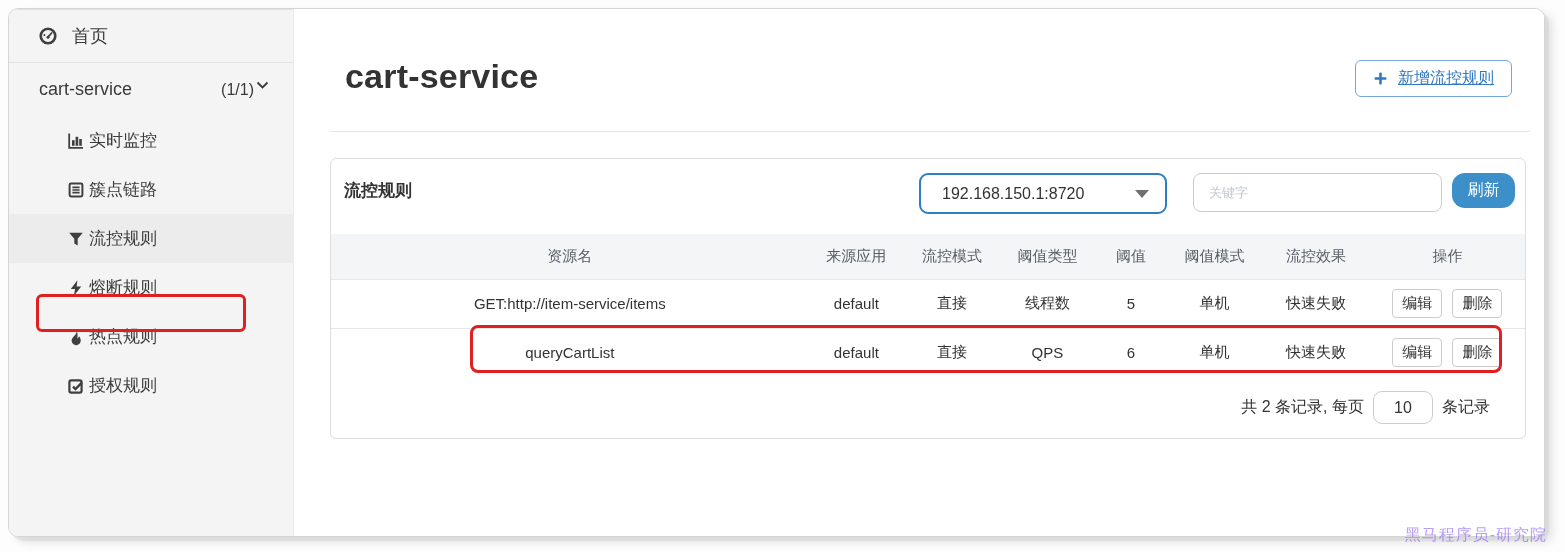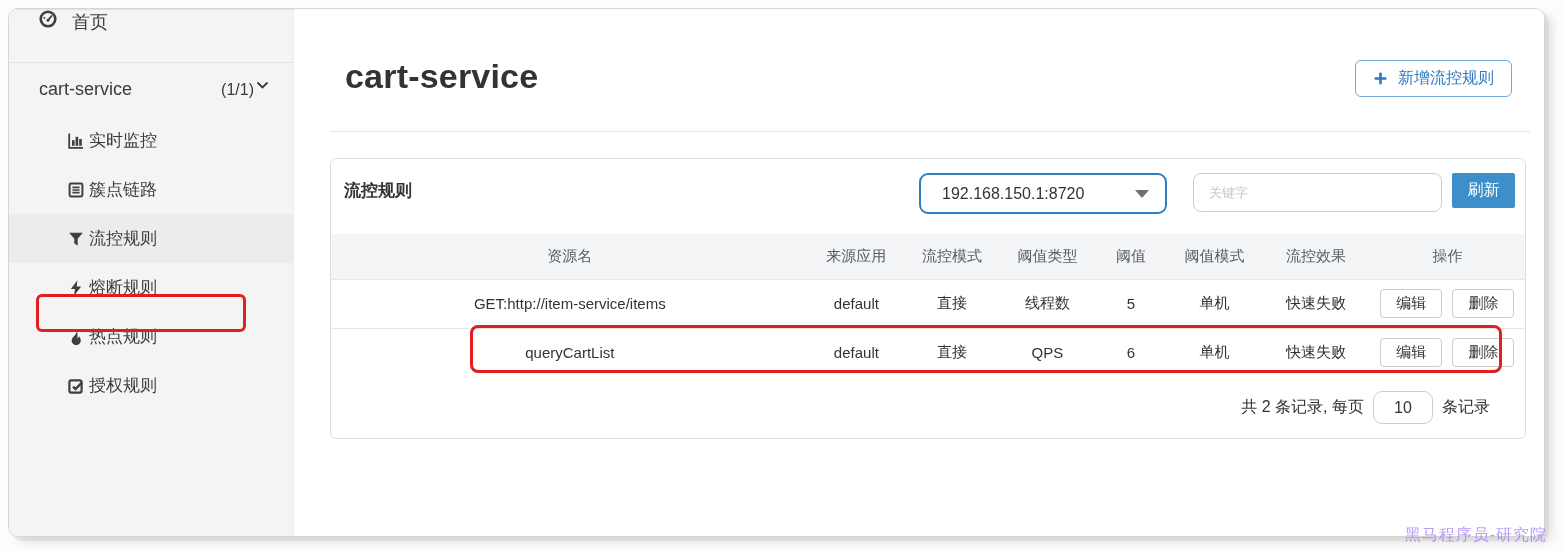--- a/index.html
+++ b/index.html
@@ -18,63 +18,63 @@
     display:flex; overflow:hidden;
   }
   
   .sidebar { width:285px; min-width:285px; background:#f4f4f4; border-right:1px solid #ececec; }
   .search-wrap { padding:20px 22px 19px 24px; }
   .search-group { display:flex; height:37px; width:232px; border:1px solid #4a90d9; border-radius:6px; background:#fff; overflow:hidden; }
   .search-input { flex:1; min-width:0; border:none; outline:none; padding:0 12px; font-size:16px; color:#333; background:transparent; }
   .search-input::placeholder { color:#c3c8cf; }
   .search-btn { width:62px; border:none; border-left:1px solid #4a90d9; background:#fff; color:#3a7fc6; font-size:16px; cursor:pointer; }
   .sb-divider { height:1px; background:#e2e2e2; }
-  .nav-home { height:52px; display:flex; align-items:flex-start; gap:15px; padding-left:30px; font-size:18px; color:#3a3a3a; cursor:pointer; }
+  .nav-home { height:52px; display:flex; align-items:center; gap:15px; padding-left:30px; font-size:18px; color:#3a3a3a; cursor:pointer; }
   .app-row { height:53px; display:flex; align-items:center; padding:0 24px 0 30px; font-size:18px; color:#3a3a3a; cursor:pointer; }
   .app-count { margin-left:auto; font-size:16px; color:#3a3a3a; }
   .chev { margin-left:2px; display:inline-flex; transform:translateY(-4px); }
   .nav-item { height:49px; display:flex; align-items:center; gap:4px; padding-left:58px; font-size:17px; color:#3c3c3c; cursor:pointer; }
   .nav-item.active { background:#ececec; }
   .ico { display:inline-flex; width:18px; height:18px; flex:0 0 18px; }
   
   .main { flex:1; position:relative; background:#fff; }
   .page-title { position:absolute; left:51px; top:48px; font-size:34px; font-weight:700; color:#333; letter-spacing:0.2px; }
   .add-btn {
     position:absolute; right:32px; top:51px; height:37px; padding:0 17px;
     display:flex; align-items:center; gap:10px;
     background:#fff; border:1px solid #74a8da; border-radius:6px;
-    color:#3079be; font-size:16px; cursor:pointer;
+    color:#3079be; font-size:16px; cursor:pointer;text-decoration:underline;
   }
   .title-divider { position:absolute; left:36px; right:14px; top:122px; height:1px; background:#e6e6e6; }
   .panel { position:absolute; left:36px; top:149px; width:1196px; border:1px solid #ddd; border-radius:6px; background:#fff; }
   .panel-head { position:relative; height:75px; }
   .panel-title { position:absolute; left:13px; top:20px; font-size:17px; font-weight:700; color:#333; }
   .machine-select {
     position:absolute; left:588px; top:14px; width:248px; height:41px;
     border:2px solid #2e7fc1; border-radius:9px; background:#fff;
     display:flex; align-items:center; padding:0 16px 0 21px; font-size:16px; color:#333; cursor:pointer;
   }
   .caret-down { margin-left:auto; width:0; height:0; border-left:7px solid transparent; border-right:7px solid transparent; border-top:8px solid #707070; }
   .keyword-input {
     position:absolute; left:862px; top:14px; width:249px; height:39px;
     border:1px solid #ccc; border-radius:8px; padding:0 15px; font-size:13px; color:#333; outline:none;
   }
   .keyword-input::placeholder { color:#c3c8cf; }
   .refresh-btn {
     position:absolute; left:1121px; top:14px; width:63px; height:35px;
-    background:#3d8fc9; border:none; border-radius:2px; color:#fff; font-size:16px; cursor:pointer;
+    background:#3d8fc9; border:none; border-radius:13px; color:#fff; font-size:16px; cursor:pointer;
   }
   table.rules { width:100%; border-collapse:collapse; font-size:15px; table-layout:fixed; }
   table.rules th {
     background:#f4f5f7; height:45px; font-weight:400; color:#565e66; text-align:center;
   }
   table.rules td { height:49px; text-align:center; color:#333; border-top:1px solid #e7e7e7; background:#fff; }
   .w40{width:40%} .w8{width:8%} .w6{width:6%} .w9{width:9%} .w13{width:13%}
   .mini-btn {
-    display:inline-block; padding:4px 15px; margin:6px 3px;
+    display:inline-block; padding:4px 9px; margin:6px 3px;
     border:1px solid #ccc; border-radius:4px; background:#fff; color:#333; font-size:15px; cursor:pointer;
   }
   .panel-foot { height:61px; position:relative; }
   .pagination { position:absolute; right:35px; top:0; height:100%; display:flex; align-items:center; gap:9px; font-size:16px; color:#333; }
   .page-size-input { width:60px; height:33px; border:1px solid #ccc; border-radius:9px; text-align:center; font-size:16px; color:#333; outline:none; }
   
   .red-box { position:absolute; border:3px solid #e02020; pointer-events:none; z-index:30; }
   .red-box.sidebar-box { left:36px; top:294px; width:210px; height:38px; border-radius:6px; }
   .red-box.row-box { left:470px; top:325px; width:1032px; height:48px; border-radius:8px; }
   

